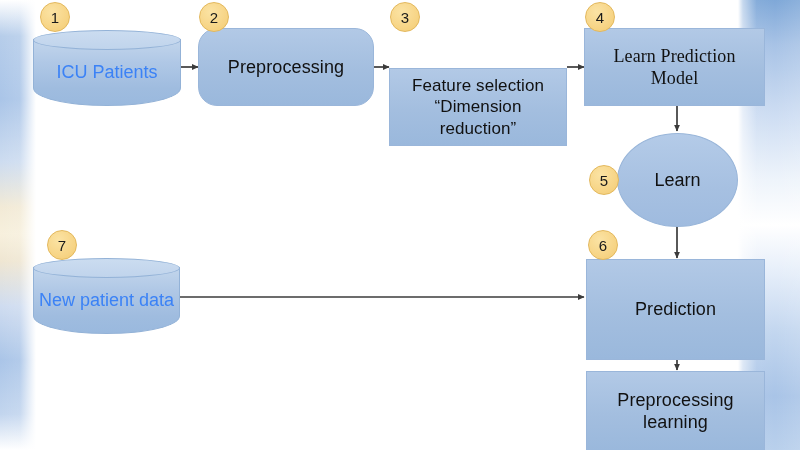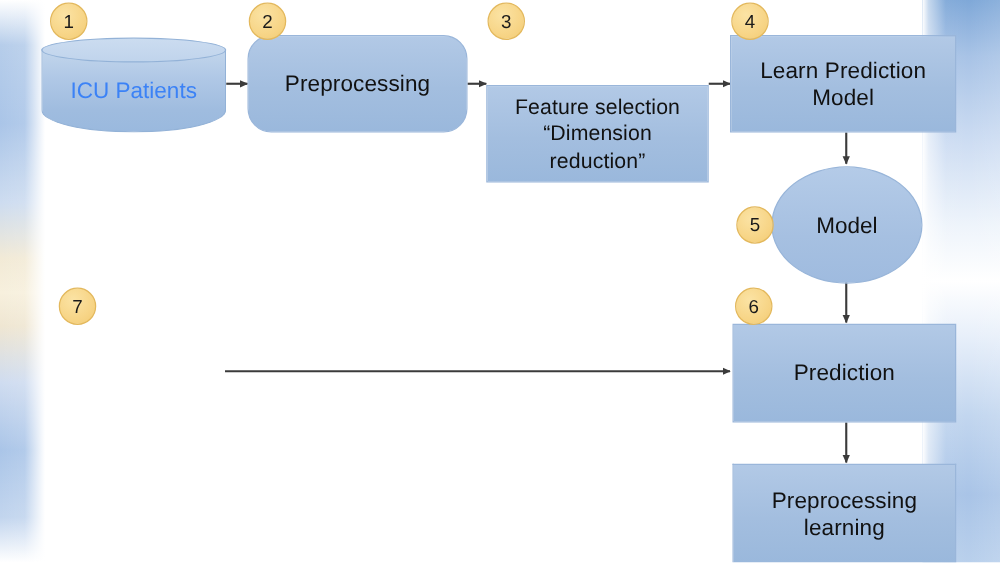--- a/index.html
+++ b/index.html
@@ -201,33 +201,38 @@
   <div class="box" style="left:198px;top:28px;width:176px;height:78px;border-radius:19px;">
     <span class="box-label">Preprocessing</span>
   </div>
 
   <div class="badge" style="left:390px;top:2px;">3</div>
   <div class="box" style="left:389px;top:28px;width:178px;height:78px;font-size:17px;margin-top:40px;">
     <span class="box-label">Feature selection “Dimension reduction”</span>
   </div>
 
   <div class="badge" style="left:585px;top:2px;">4</div>
-  <div class="box" style="left:584px;top:28px;width:181px;height:78px;">
+  <div class="box" style="left:584px;top:28px;width:181px;height:78px;font-family:Liberation Serif, serif;">
     <span class="box-label">Learn Prediction Model</span>
   </div>
 
   <div class="badge" style="left:589px;top:165px;">5</div>
   <div class="ellipse" style="left:617px;top:133px;width:121px;height:94px;">
-    <span>Model</span>
+    <span>Learn</span>
   </div>
 
   <div class="badge" style="left:588px;top:230px;">6</div>
-  <div class="box" style="left:586px;top:259px;width:179px;height:79px;align-items:center;">
+  <div class="box" style="left:586px;top:259px;width:179px;height:101px;align-items:center;">
     <span class="box-label">Prediction</span>
   </div>
 
   <div class="badge" style="left:47px;top:230px;">7</div>
+  <div class="cylinder" style="left:33px;top:258px;width:147px;height:76px;">
+    <div class="cyl-body"></div>
+    <div class="cyl-top"></div>
+    <div class="cyl-text">New patient data</div>
+  </div>
 
   <div class="box" style="left:586px;top:371px;width:179px;height:79px;border-bottom:none;">
     <span class="box-label">Preprocessing learning</span>
   </div>
 
 </div>
 
 </body></html>

